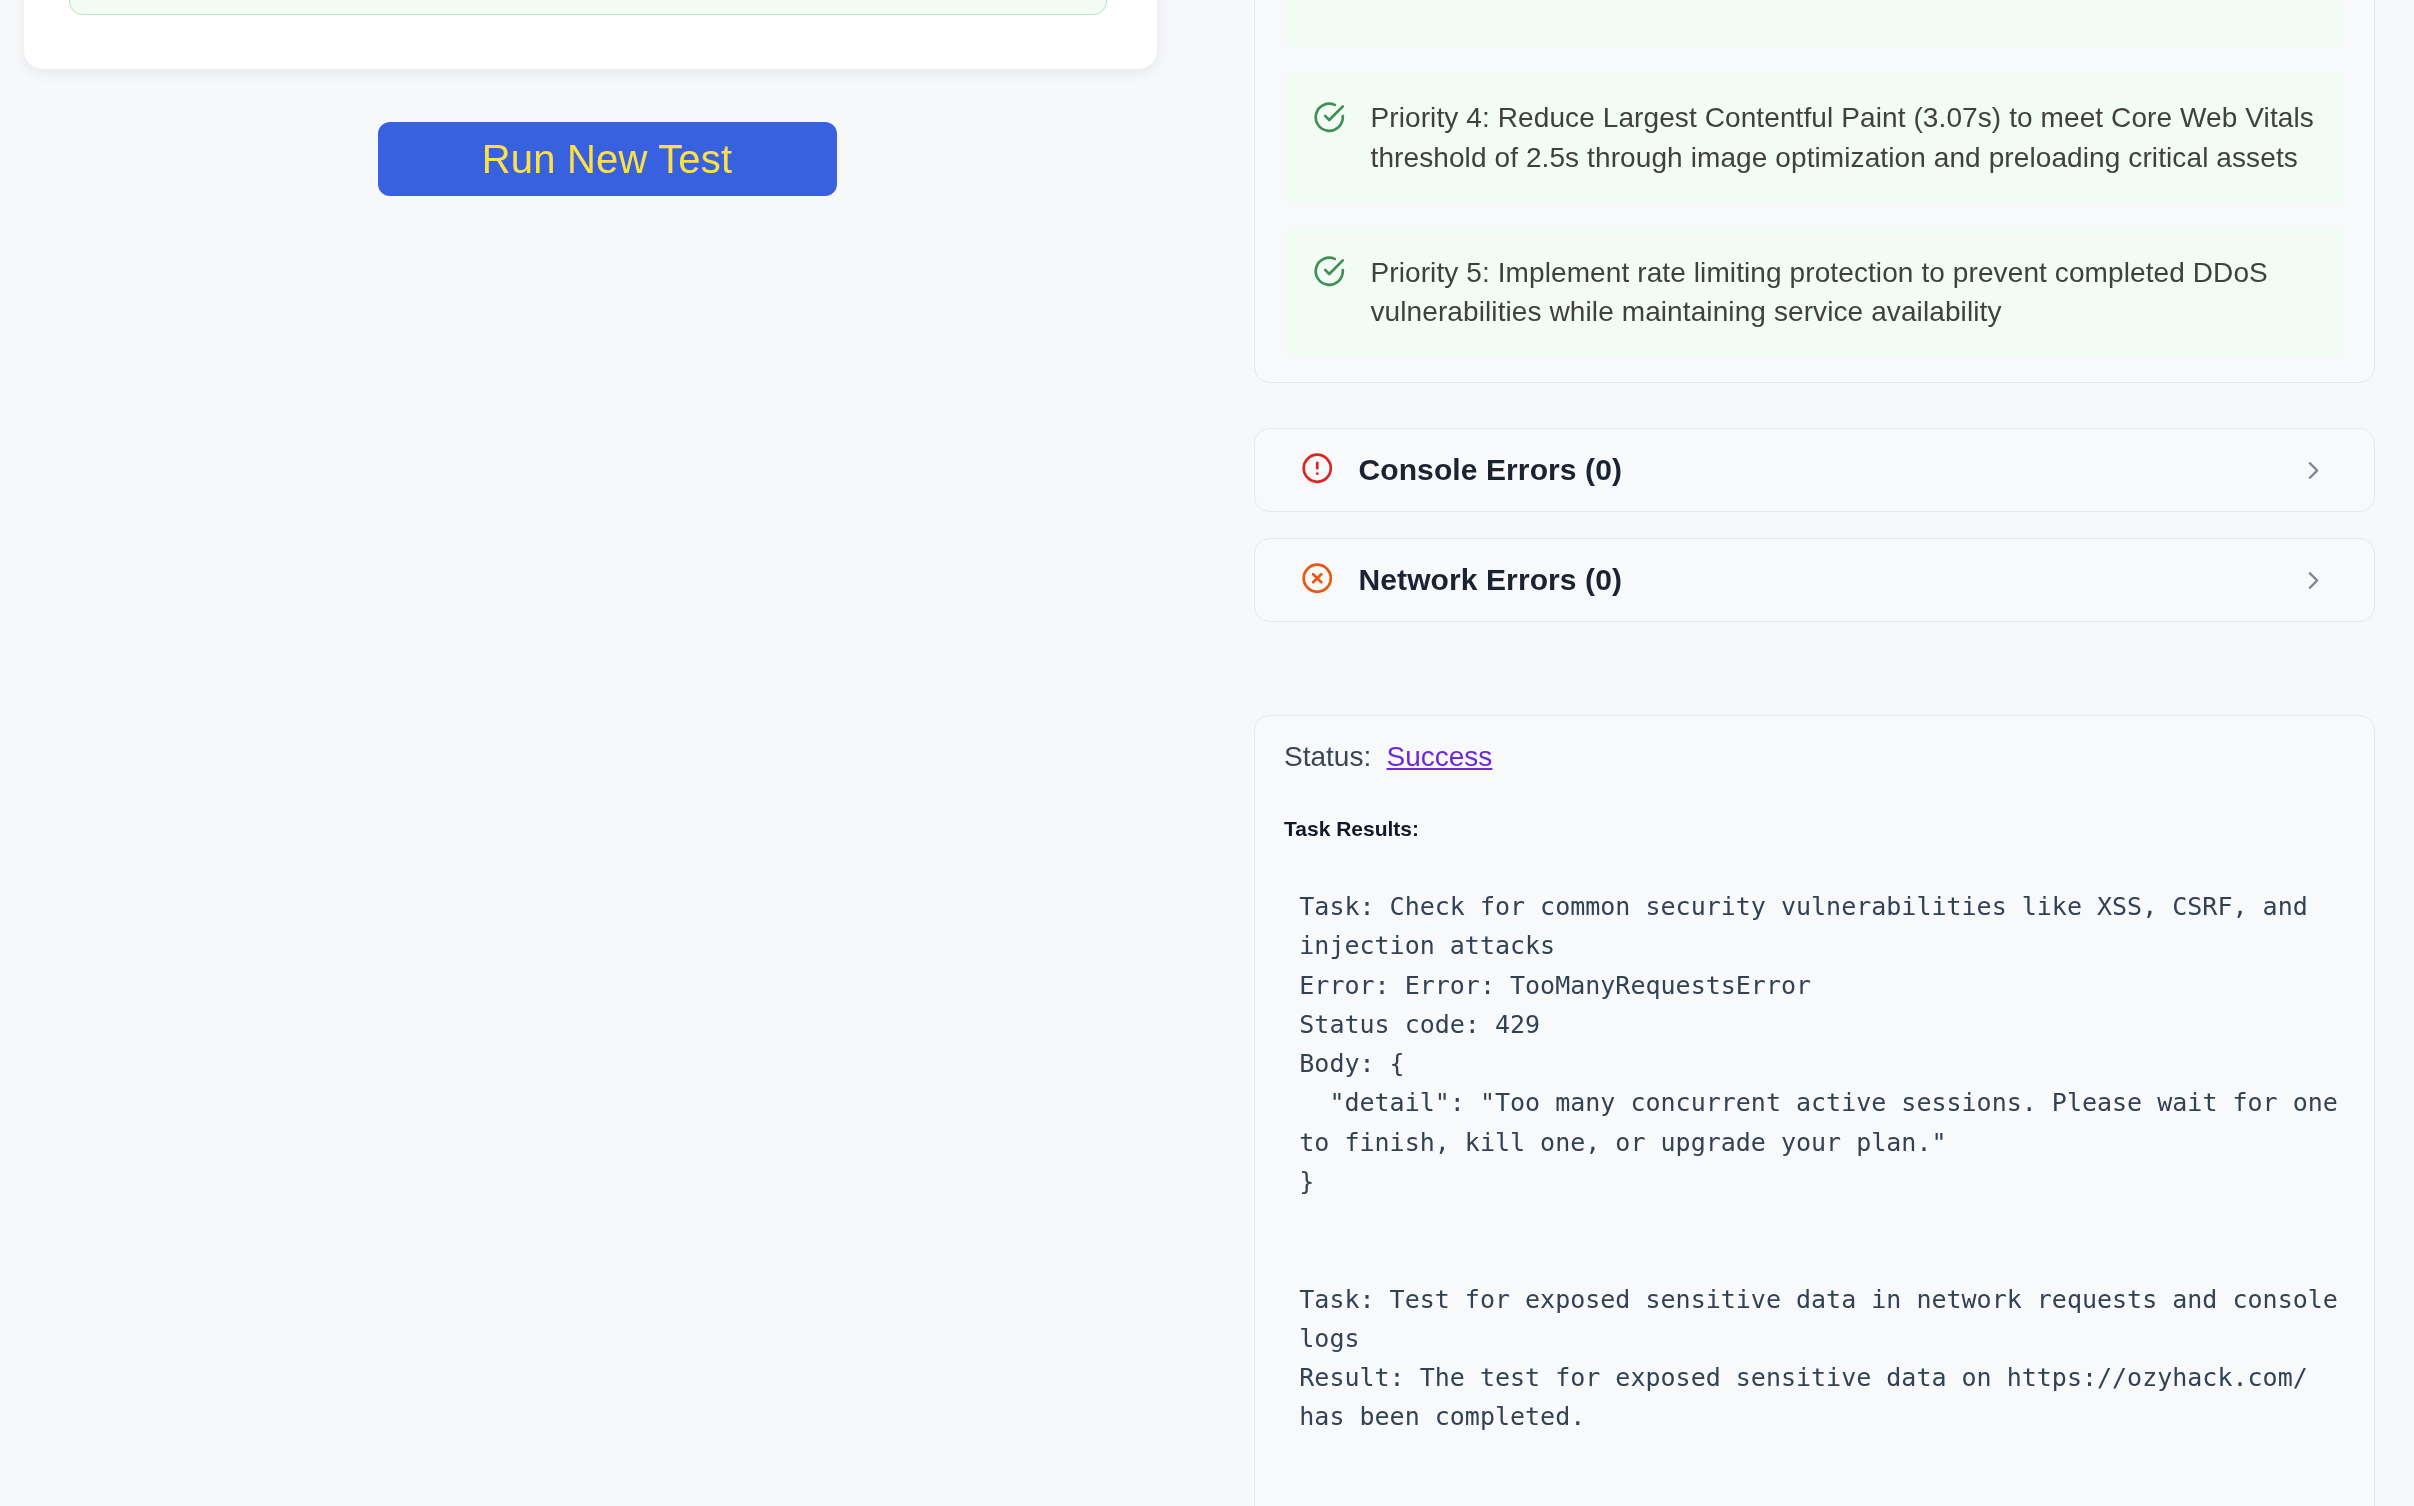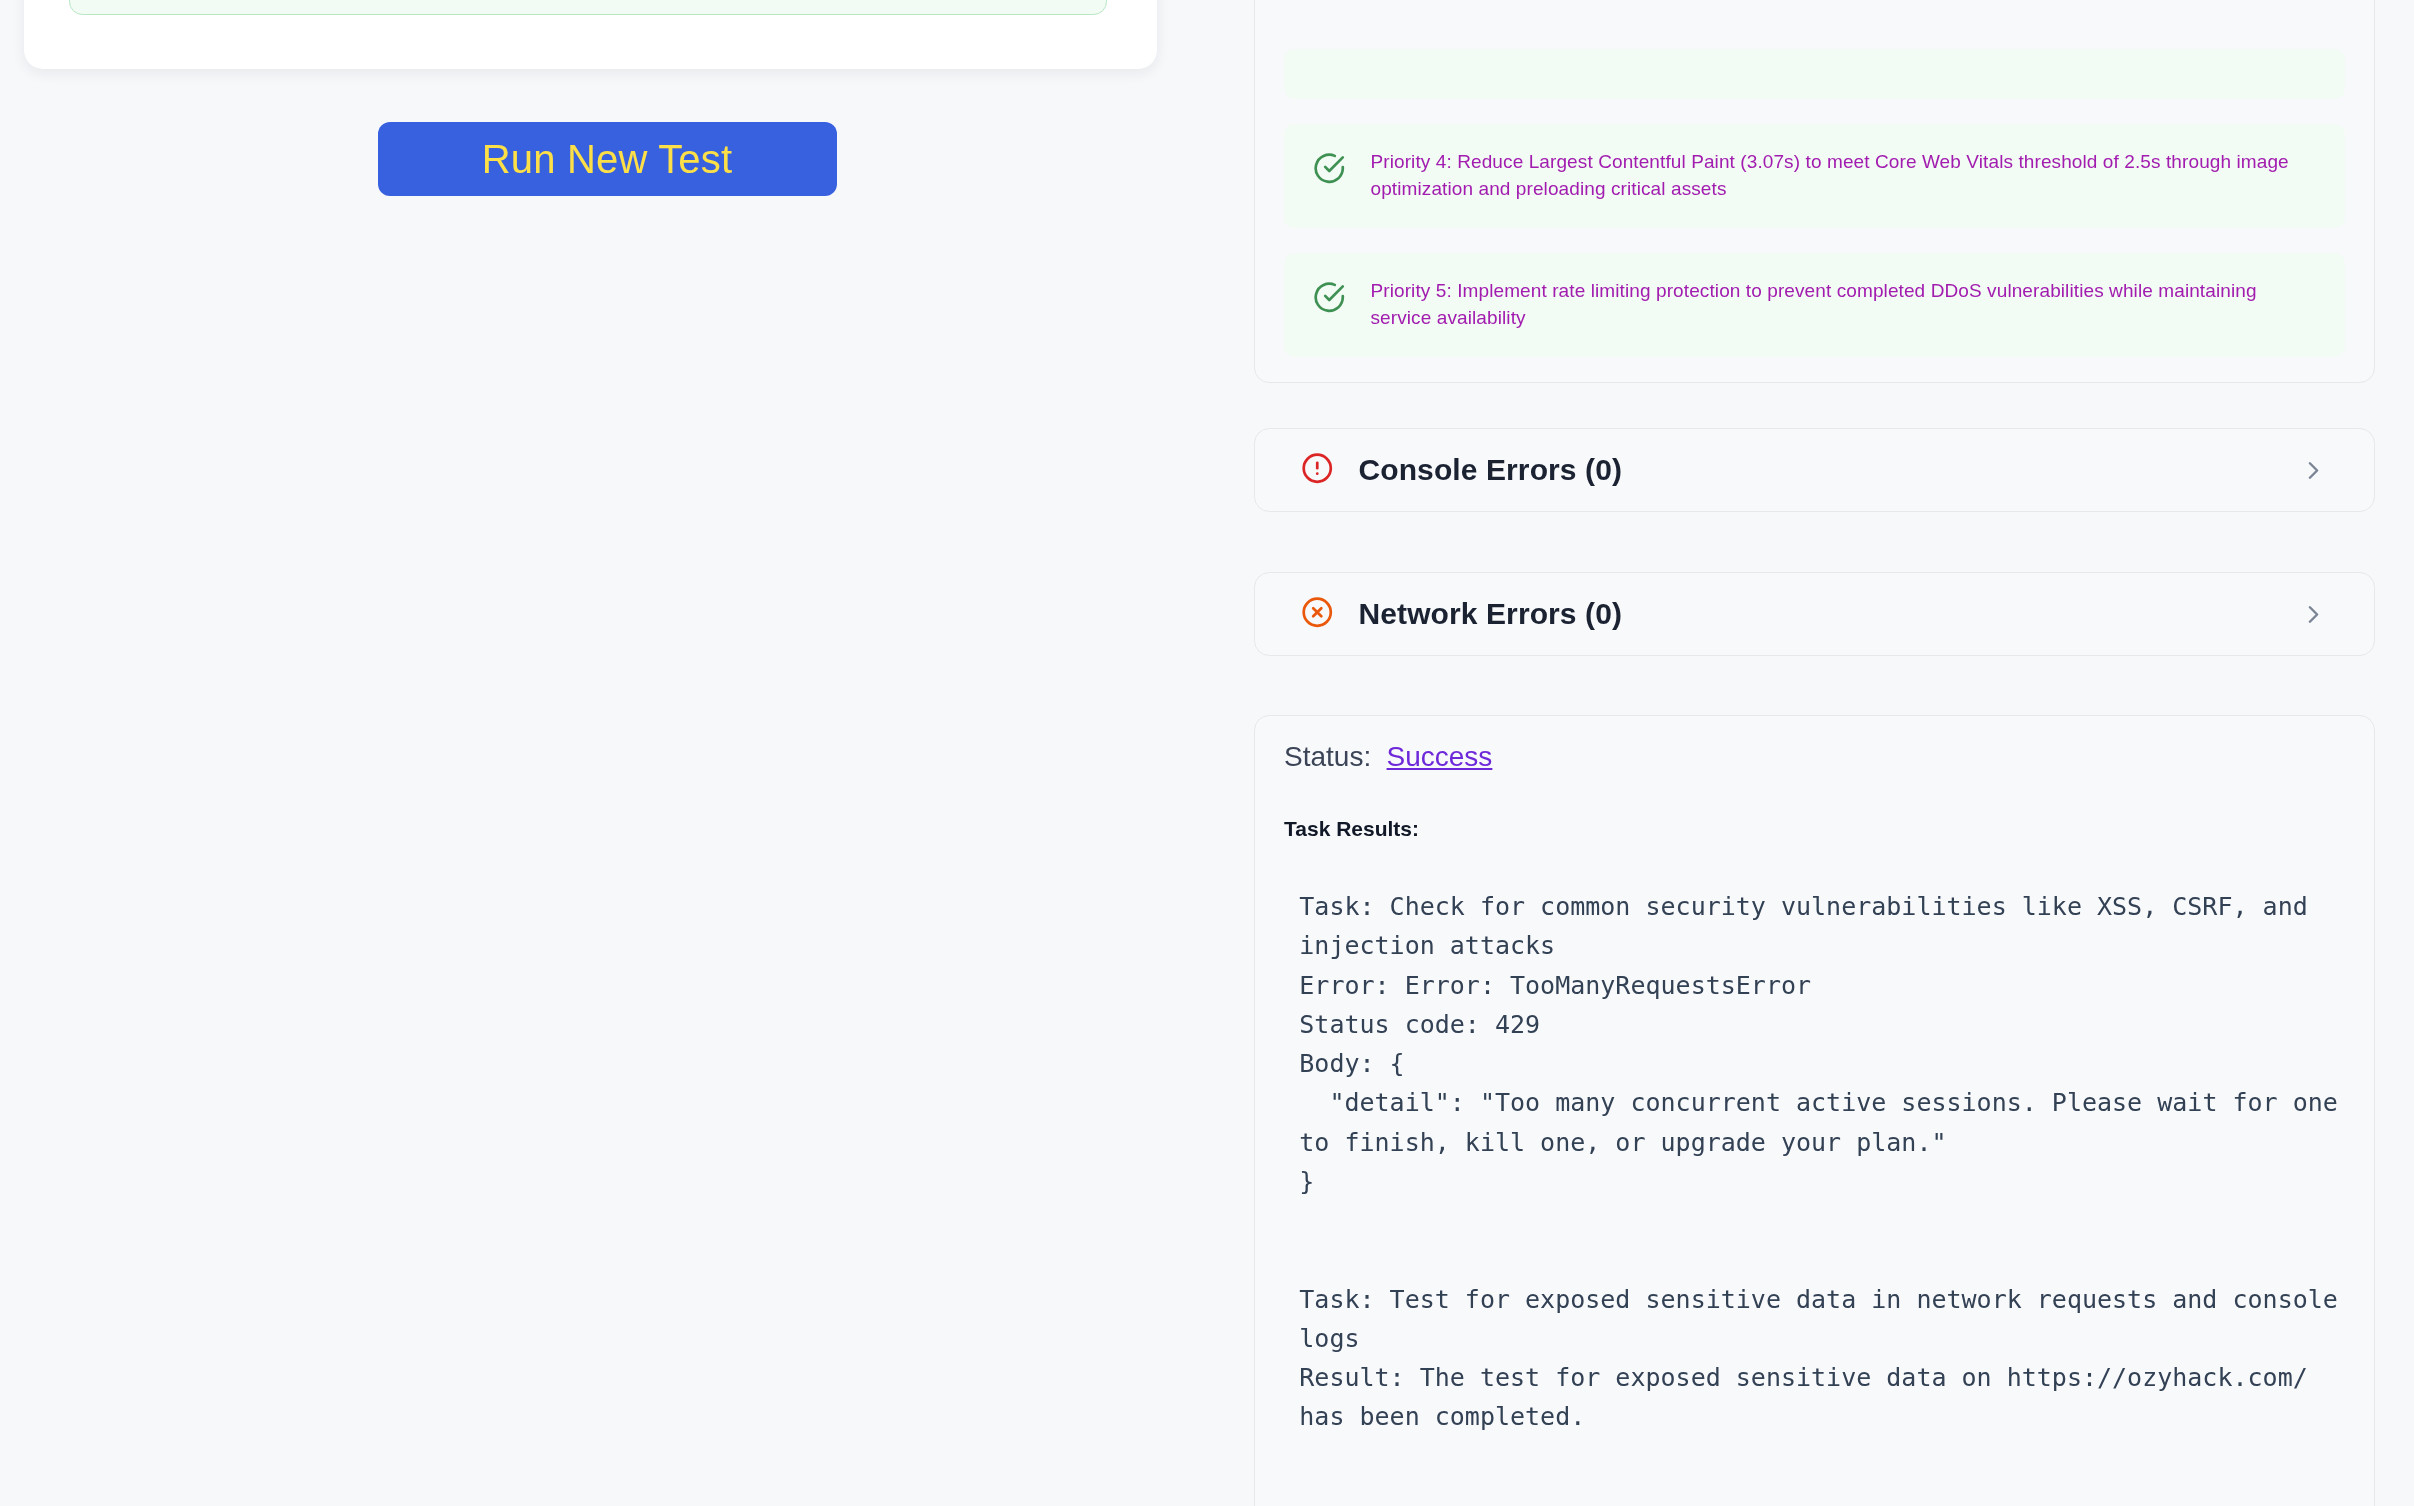--- a/index.html
+++ b/index.html
@@ -106,22 +106,22 @@
   .reco-item {
     background: #f2fbf4;
     border-radius: 10.5px;
     padding: 25px 29px;
     display: flex;
     align-items: flex-start;
     gap: 25px;
   }
 
   .reco-text {
-    color: #a21caf;
-    font-size: 19px;
+    color: #404040;
+    font-size: 28px;
     line-height: 1.42;
     letter-spacing: 0.1px;
   }
 
   .icon-check-circle { flex: 0 0 auto; margin-top: 2.9px; }
 
   
   .section-row {
     position: absolute;
     left: 40px;
@@ -142,21 +142,21 @@
   }
 
   .chevron {
     margin-left: auto;
     color: #7b8494;
     display: flex;
     align-items: center;
   }
 
   #console-errors-section { top: 428px; }
-  #network-errors-section { top: 572px; }
+  #network-errors-section { top: 538px; }
 
   
   .ai-card {
     position: absolute;
     left: 40px;
     right: 40px;
     top: 715px;
     bottom: -38px;
     overflow: hidden;
   }

